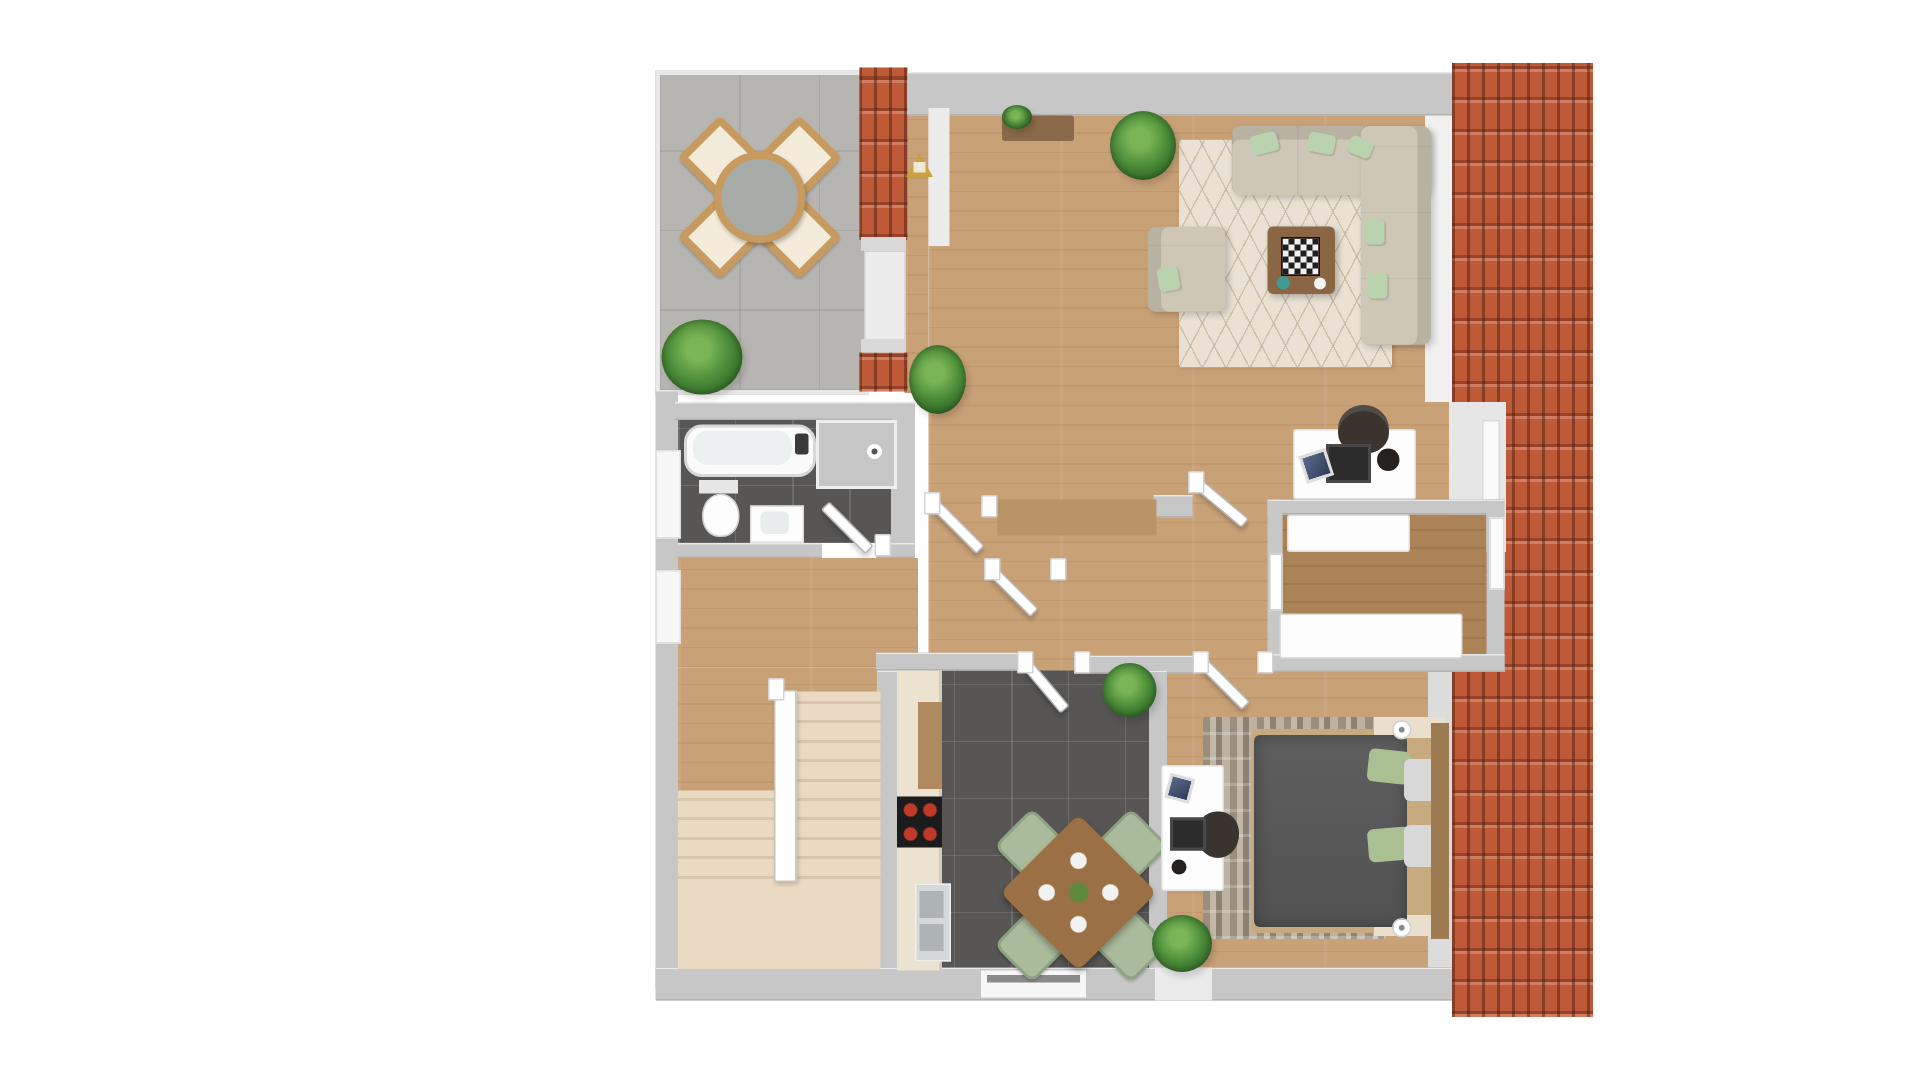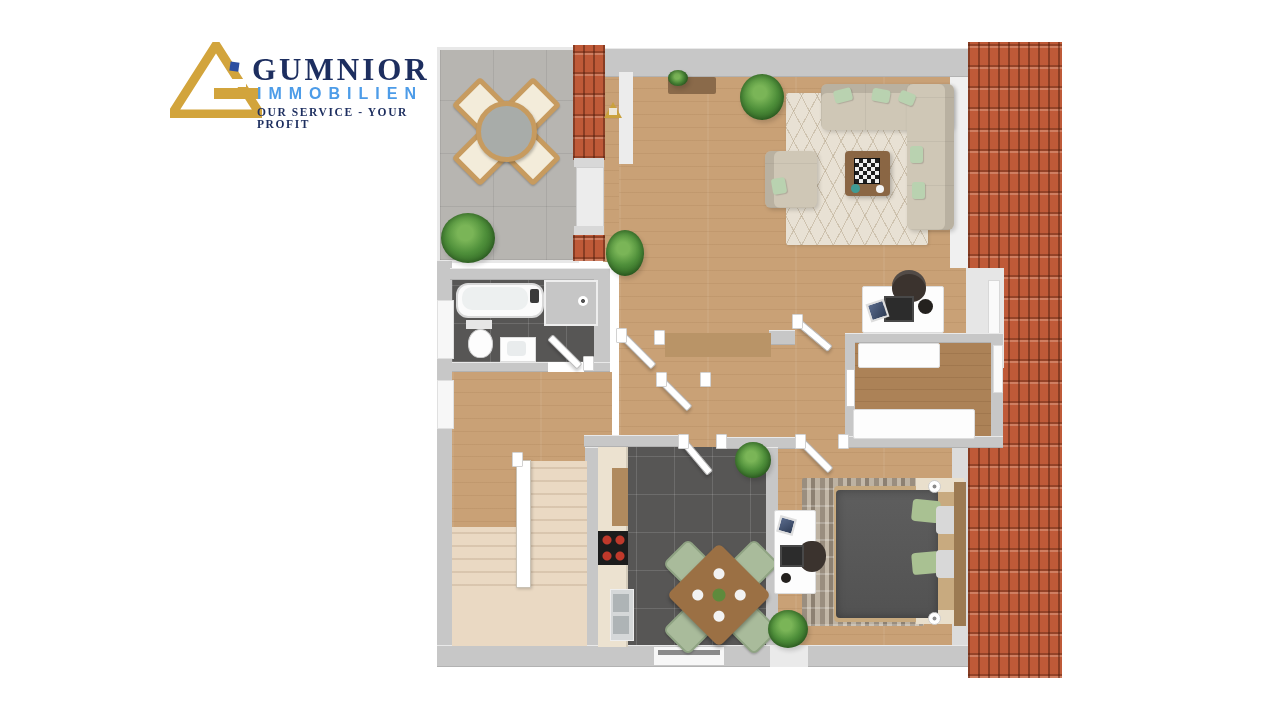--- a/index.html
+++ b/index.html
@@ -63,31 +63,20 @@
                font-size:11.5px;letter-spacing:1.6px;color:#1d2e5f;}
   .tri-marker{position:absolute;left:604px;top:102px;width:0;height:0;z-index:4;
       border-left:9px solid transparent;border-right:9px solid transparent;border-bottom:16px solid #caa13d;}
   .tri-marker:after{content:"";position:absolute;left:-4px;top:6px;width:8px;height:7px;background:#eee8d8;}
 </style>
 </head>
 <body>
 
 <div id="canvas">
 
-  <div id="logo">
-    <svg width="92" height="76" viewBox="0 0 92 76" style="position:absolute;left:0;top:2px;">
-      <polygon points="46,3 90,72 2,72" fill="none" stroke="#d2a43c" stroke-width="9"></polygon>
-      <rect x="44" y="46" width="46" height="11" fill="#d2a43c"></rect>
-      <rect x="42" y="37" width="34" height="8" fill="#ffffff"></rect>
-      <rect x="60" y="20" width="9" height="9" fill="#2d4fa1" transform="rotate(8 64 24)"></rect>
-    </svg>
-    <div class="brand">GUMNIOR</div>
-    <div class="subtitle">IMMOBILIEN</div>
-    <div class="tagline">OUR SERVICE - YOUR PROFIT</div>
-  </div>
 
   <div class="abs tileG" style="left:437px;top:47px;width:136px;height:210px;border:3px solid #e8e8e8;"></div>
   <div class="abs wood" style="left:619px;top:76px;width:349px;height:572px;"></div>
   <div class="abs wood" style="left:603px;top:76px;width:16px;height:186px;"></div>
   <div class="abs wood" style="left:452px;top:372px;width:160px;height:73px;"></div>
   <div class="abs wood" style="left:452px;top:445px;width:133px;height:90px;"></div>
   <div class="abs tileD" style="left:452px;top:280px;width:142px;height:82px;"></div>
   <div class="abs tileD" style="left:598px;top:447px;width:170px;height:200px;"></div>
 
   <div class="abs roof" style="left:968px;top:42px;width:94px;height:636px;"></div>

